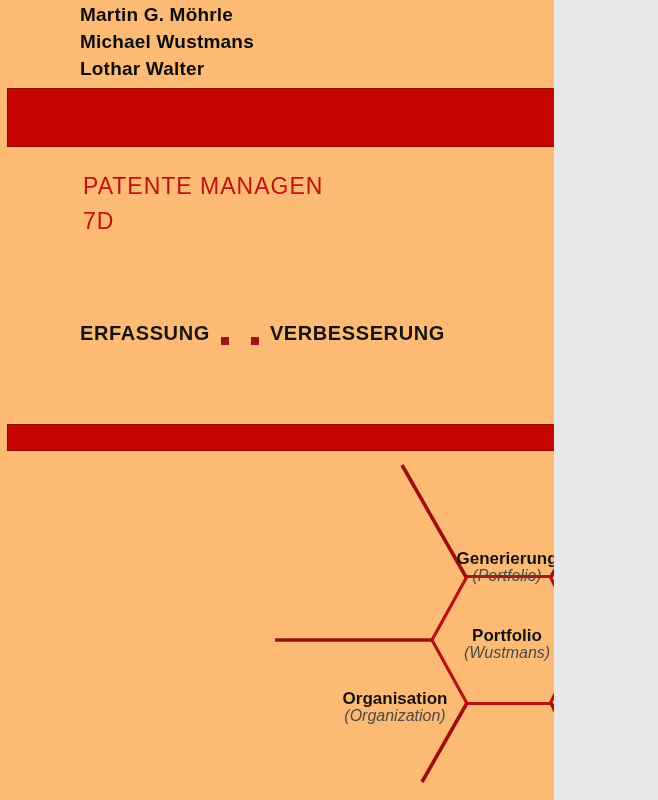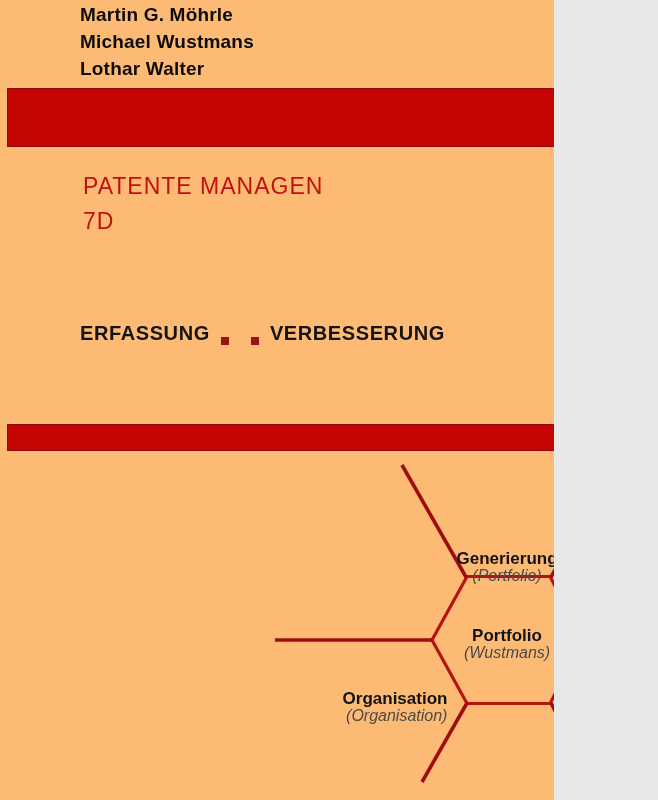--- a/index.html
+++ b/index.html
@@ -49,21 +49,21 @@
   .diagram-svg{position:absolute;left:0;top:0;width:658px;height:800px;}
   .dlabel{
     position:absolute;transform:translateX(-50%);
     text-align:center;white-space:nowrap;
   }
   .dlabel .de{font-size:17px;font-weight:bold;color:#121212;line-height:17px;}
   .dlabel .en{font-size:16px;font-style:italic;color:#4a4a4a;line-height:17px;}
   .lbl-generierung{left:507px;top:502px;margin-top:48px;}
   .lbl-kultur{left:392px;top:564px;}
   .lbl-portfolio{left:507px;top:627px;}
-  .lbl-organisation{left:395px;top:690px;text-align:right;}
+  .lbl-organisation{left:395px;top:690px;}
 </style>
 </head>
 <body>
 
 <div class="cover">
 
   <div class="authors">
     <div>Martin G. Möhrle</div>
     <div>Michael Wustmans</div>
     <div>Lothar Walter</div>
@@ -98,16 +98,16 @@
   <div class="dlabel lbl-generierung">
     <div class="de">Generierung</div>
     <div class="en">(Portfolio)</div>
   </div>
   <div class="dlabel lbl-portfolio">
     <div class="de">Portfolio</div>
     <div class="en">(Wustmans)</div>
   </div>
   <div class="dlabel lbl-organisation">
     <div class="de">Organisation</div>
-    <div class="en">(Organisation)</div>
+    <div class="en">(Organization)</div>
   </div>
 
 </div>
 
 </body></html>

